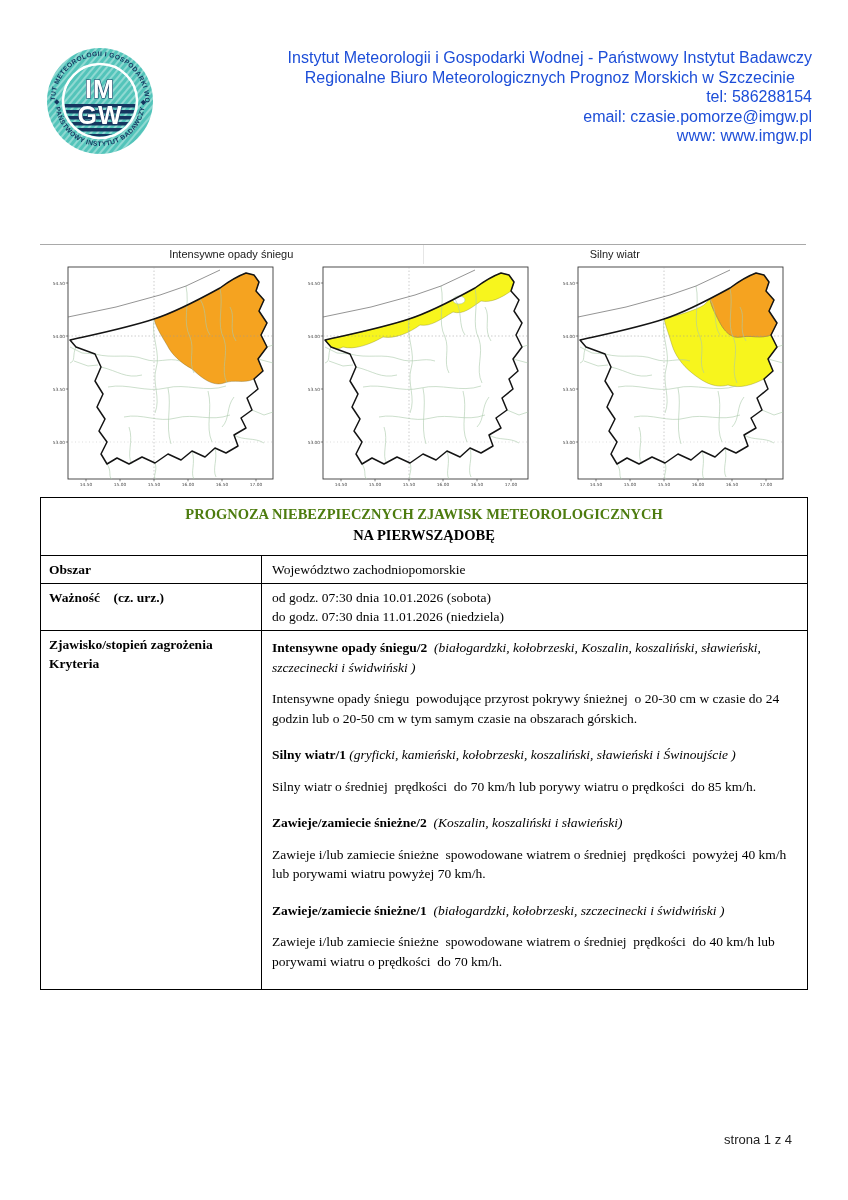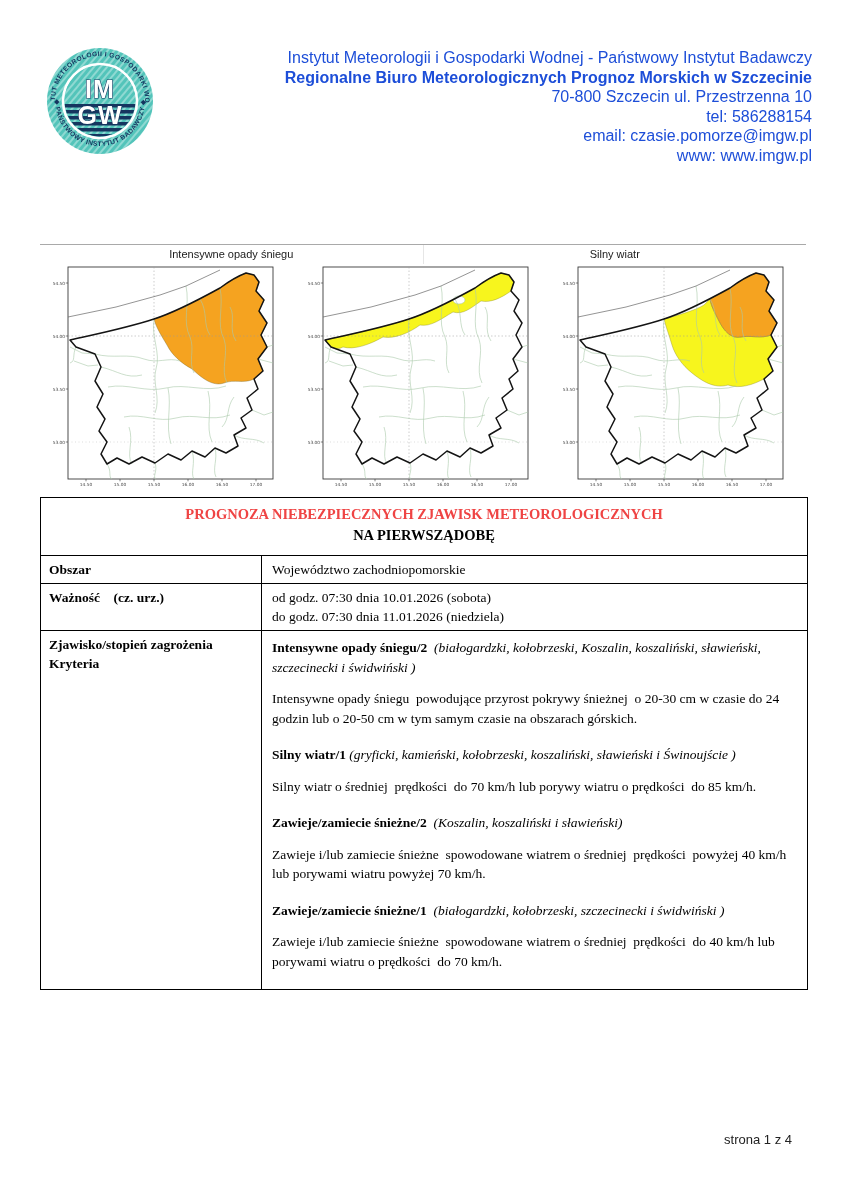--- a/index.html
+++ b/index.html
@@ -6,41 +6,41 @@
   body{
     width:848px;height:1200px;position:relative;background:#ffffff;
     font-family:"Liberation Sans",sans-serif;color:#000;overflow:hidden;
   }
   
   .logo{position:absolute;left:45px;top:46px;width:110px;height:110px;}
   .header-text{
     position:absolute;top:48px;right:36px;text-align:right;
     font-size:16px;line-height:19.5px;color:#1d4ed8;
   }
-  .header-text .hl-bold{font-weight:bold;}
+  .header-text .hl-bold{font-weight:normal;text-align:center;}
   
   .maps{position:absolute;left:40px;top:244px;width:766px;}
   .map-titles{display:flex;border-top:1px solid #a9a9a9;}
   .map-title{
     flex:1;text-align:center;font-size:11px;color:#1a1a1a;
     padding-top:3px;height:16px;border-left:1px solid #e6e6e6;
   }
   .map-title:first-child{border-left:none;}
   .map-row{display:flex;}
   svg.map{width:255px;height:232px;display:block;}
   .tick{font-size:4.3px;fill:#444;font-family:"DejaVu Sans",sans-serif;}
   
   table.warn{
     position:absolute;left:40px;top:497px;width:768px;
     border-collapse:collapse;border:1.6px solid #000;
     font-family:"Liberation Serif",serif;font-size:13.5px;color:#000;
   }
   table.warn td{border:1px solid #000;vertical-align:top;}
   .t-title-cell{text-align:center;padding:6px 4px 7px;}
-  .title-red{color:#ef4444;font-weight:bold;font-size:14.5px;line-height:21px;}
+  .title-red{color:#4d7c0f;font-weight:bold;font-size:14.5px;line-height:21px;}
   .title-black{color:#000;font-weight:bold;font-size:14.5px;line-height:21px;}
   .label-cell{width:206px;font-weight:bold;padding:4px 6px 4px 8px;white-space:pre-wrap;line-height:19px;}
   .value-cell{padding:4px 10px 4px 10px;line-height:19px;}
   .phen-cell{padding:7px 12px 18px 10px;line-height:19.5px;}
   .phen-head{margin:0;}
   .phen-name{font-weight:bold;}
   .phen-counties{font-style:italic;}
   .phen-desc{margin:12px 0 17px;white-space:pre-wrap;}
   .phen-desc.last{margin-bottom:0;}
   
@@ -79,21 +79,20 @@
     <textPath href="#arcTop" startOffset="50%" text-anchor="middle">INSTYTUT METEOROLOGII I GOSPODARKI WODNEJ</textPath>
   </text>
   <text font-size="6.6" font-weight="bold" fill="#15355F" letter-spacing="0.4" font-family="Liberation Sans, sans-serif">
     <textPath href="#arcBottom" startOffset="50%" text-anchor="middle">◆ PAŃSTWOWY INSTYTUT BADAWCZY ◆</textPath>
   </text>
 </svg>
 
 <div class="header-text">
   <div>Instytut Meteorologii i Gospodarki Wodnej - Państwowy Instytut Badawczy</div>
   <div class="hl-bold">Regionalne Biuro Meteorologicznych Prognoz Morskich w Szczecinie</div>
-  <div>70-800 Szczecin ul. Przestrzenna 10</div>
   <div>tel: 586288154</div>
   <div>email: czasie.pomorze@imgw.pl</div>
   <div>www: www.imgw.pl</div>
 </div>
 
 <div class="maps">
   <div class="map-titles">
     <div class="map-title">Intensywne opady śniegu</div>
     <div class="map-title">Silny wiatr</div>
   </div>

